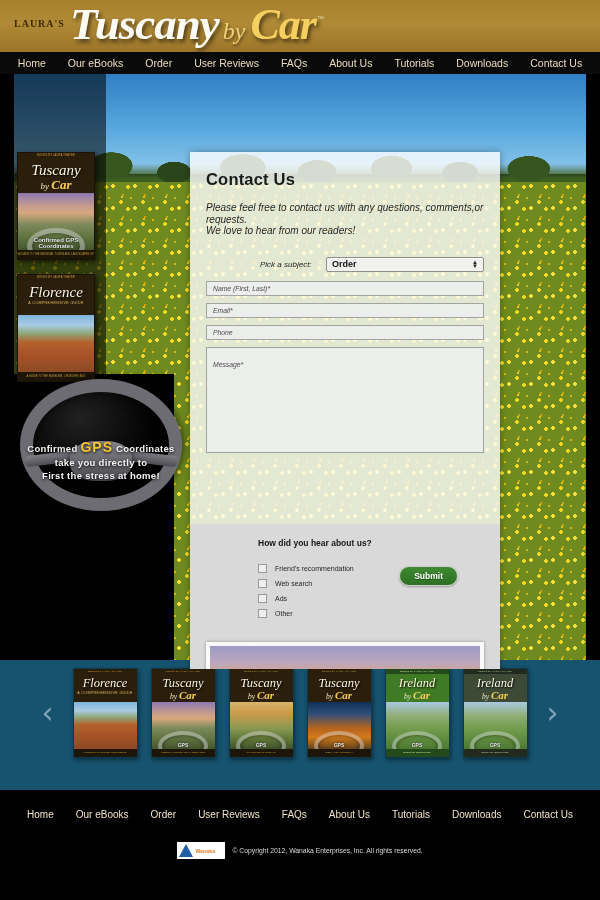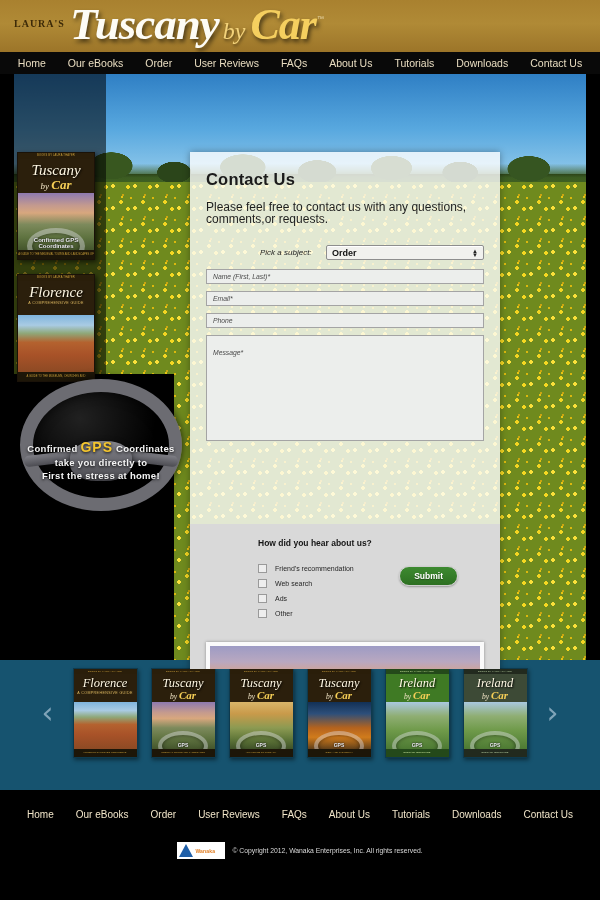--- a/index.html
+++ b/index.html
@@ -171,21 +171,21 @@
     position:absolute; left:190px; top:78px; width:220px; width:310px; height:562px;
     z-index:6;
     background:rgba(255,255,255,.80);
     box-shadow:0 0 7px rgba(0,0,0,.35);
   }
   .content-inner { padding:18px 16px 0 16px; }
   .page-title {
     font-size:16.5px; font-weight:bold; color:#1b1b1b; margin:0 0 13px 0;
     letter-spacing:.2px;
   }
-  .intro { font-size:12px; color:#1f1f1f; line-height:11.5px; margin-bottom:20px; }
+  .intro { font-size:10px; color:#1f1f1f; line-height:11.5px; margin-bottom:20px;font-style:italic; }
 
   .form-row { display:flex; align-items:center; margin-bottom:9px; padding-left:54px;justify-content:center; }
   .form-label { font-size:8px; font-style:italic; color:#222; width:66px; flex:0 0 66px; }
   .select-box {
     flex:1; height:15px; background:#f1f1ee; border:1px solid #8e8e8e;
     border-radius:2px; display:flex; align-items:center; justify-content:space-between;
     padding:0 5px; font-size:9px; font-weight:bold; color:#111; cursor:pointer;
     box-shadow:inset 0 1px 0 #fff;
   }
   .spin { display:flex; flex-direction:column; line-height:4px; font-size:6px; color:#222; }
@@ -358,20 +358,21 @@
       <div>take you directly to</div>
       <div>First the stress at home!</div>
     </div>
   </div>
 
   <div class="content">
     <div class="content-inner">
       <h1 class="page-title">Contact Us</h1>
       <div class="intro">
         <div>Please feel free to contact us with any questions, comments,or requests.</div>
+        <div>We love to hear from our readers!</div>
       </div>
 
       <div class="form-row">
         <div class="form-label">Pick a subject:</div>
         <div class="select-box">
           <span>Order</span>
           <span class="spin">
               <span>▲</span>
               <span>▼</span>
             </span>

